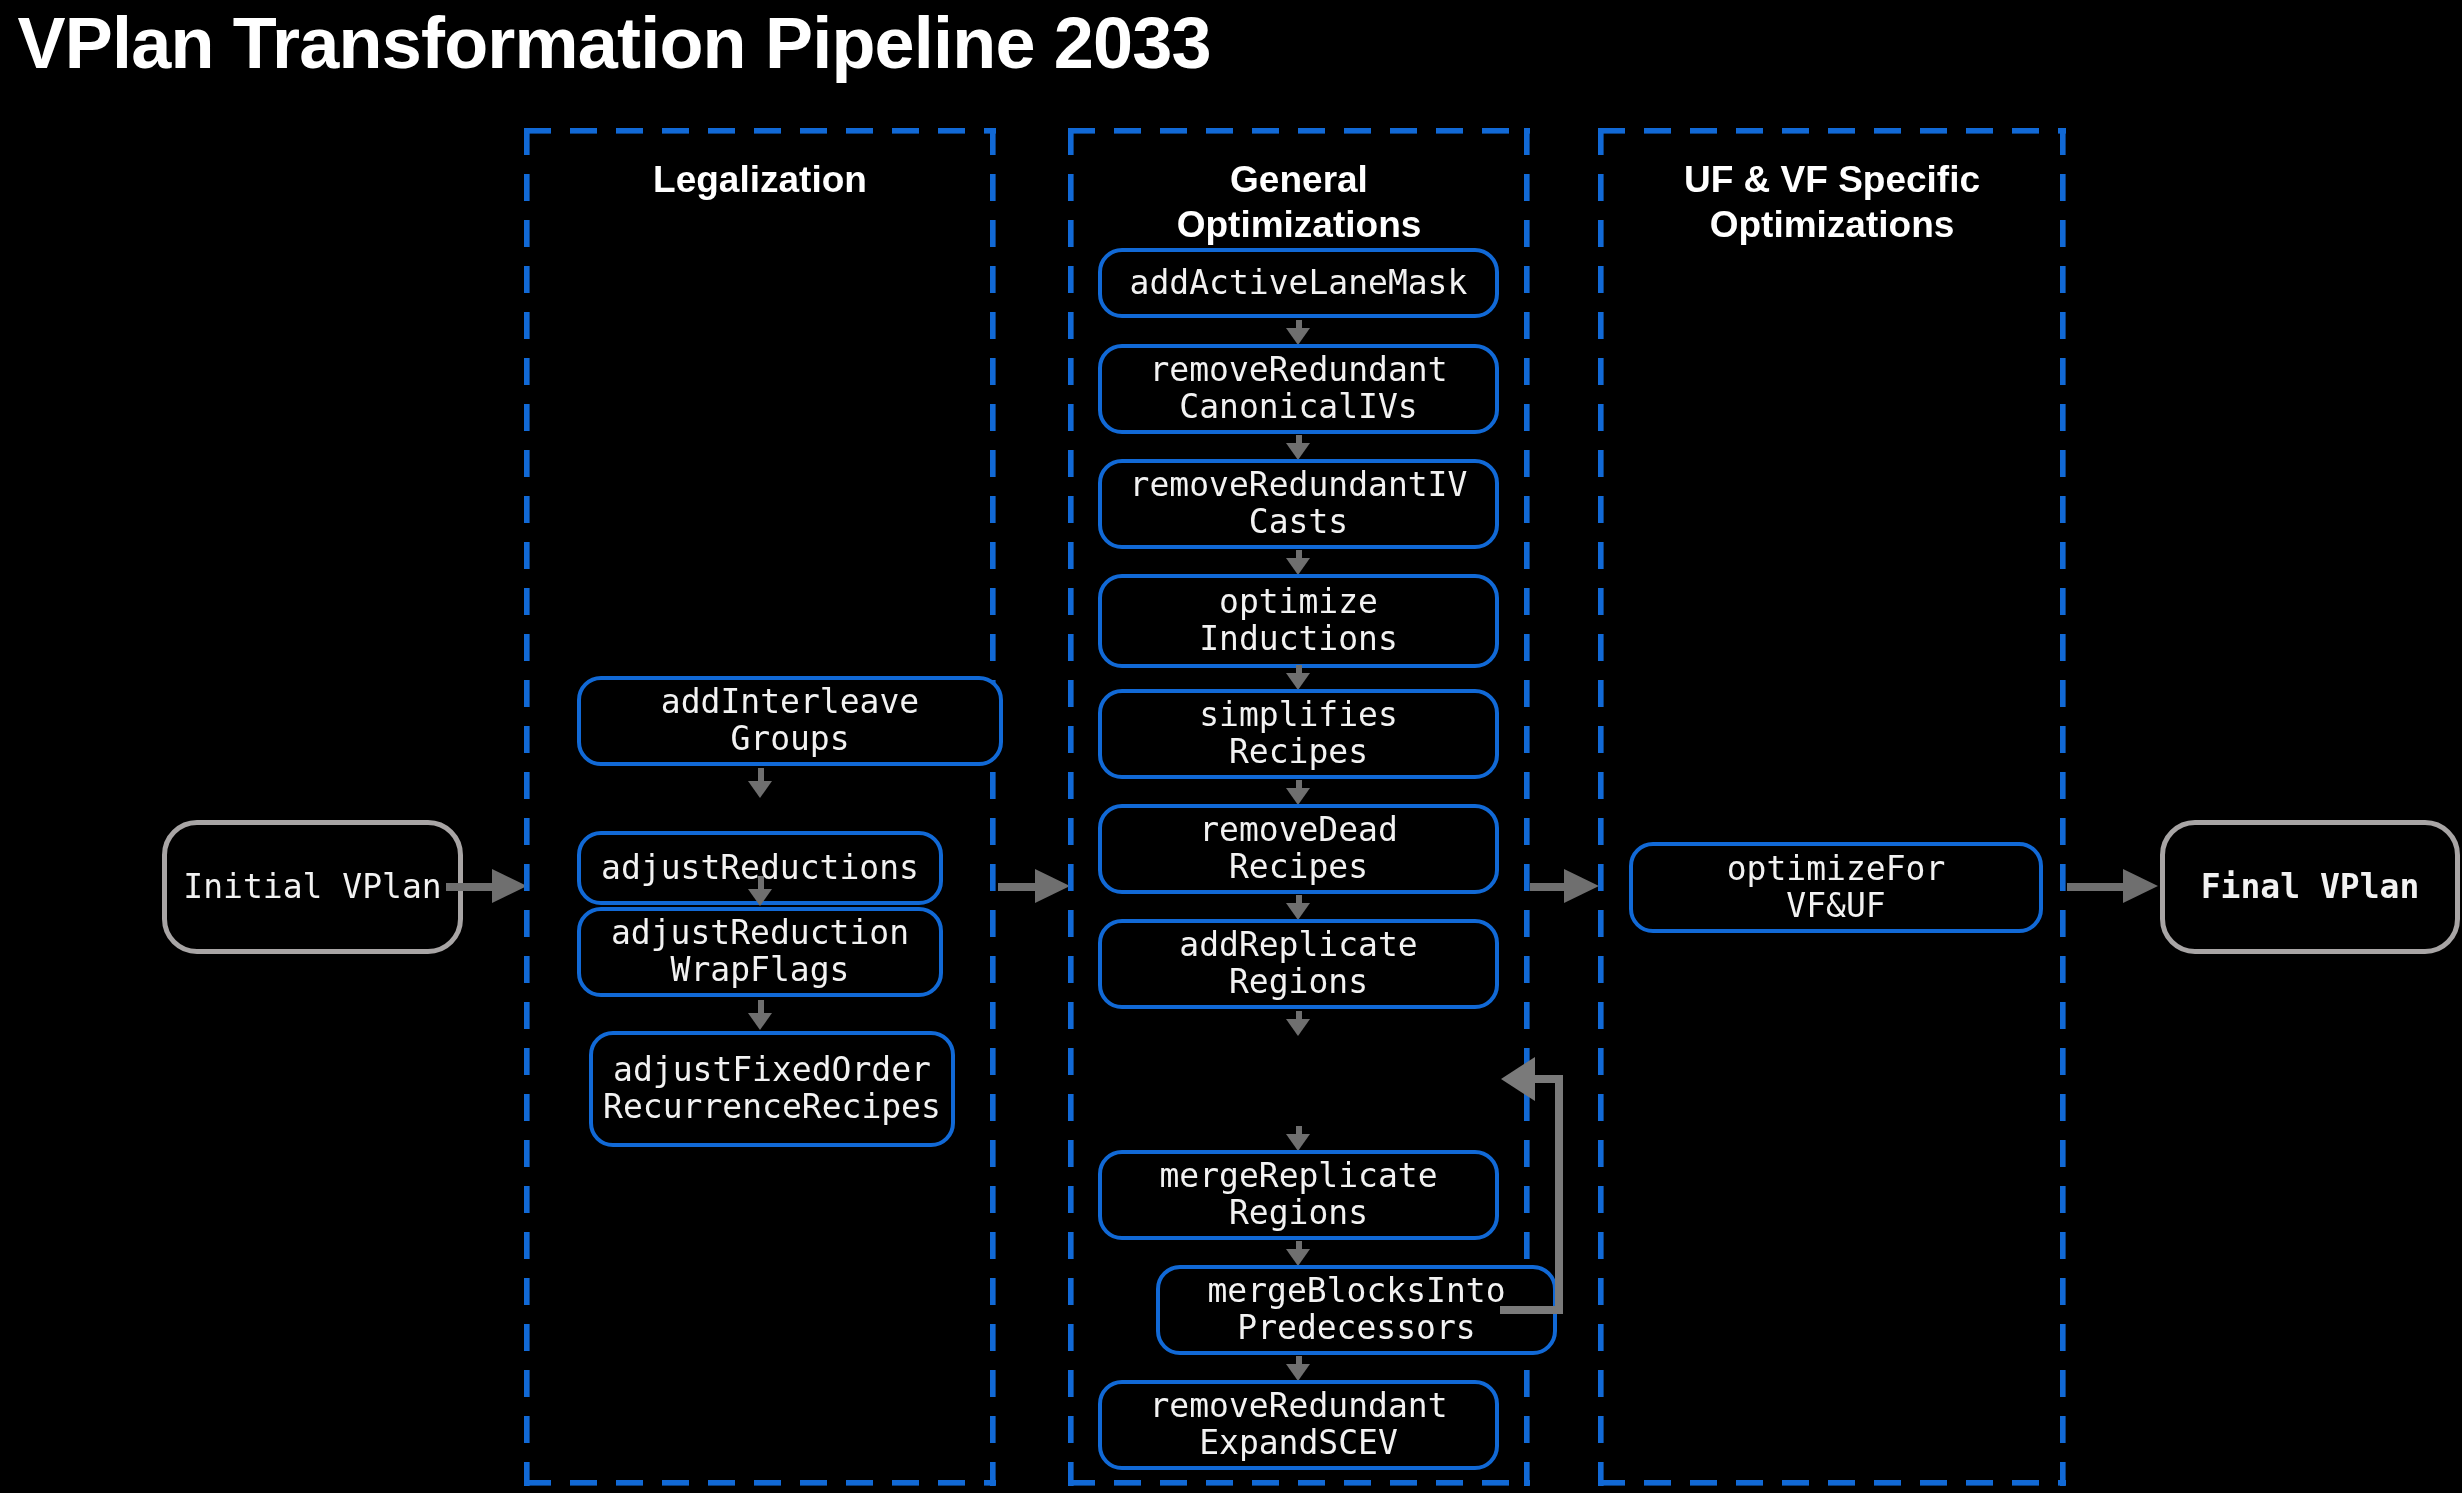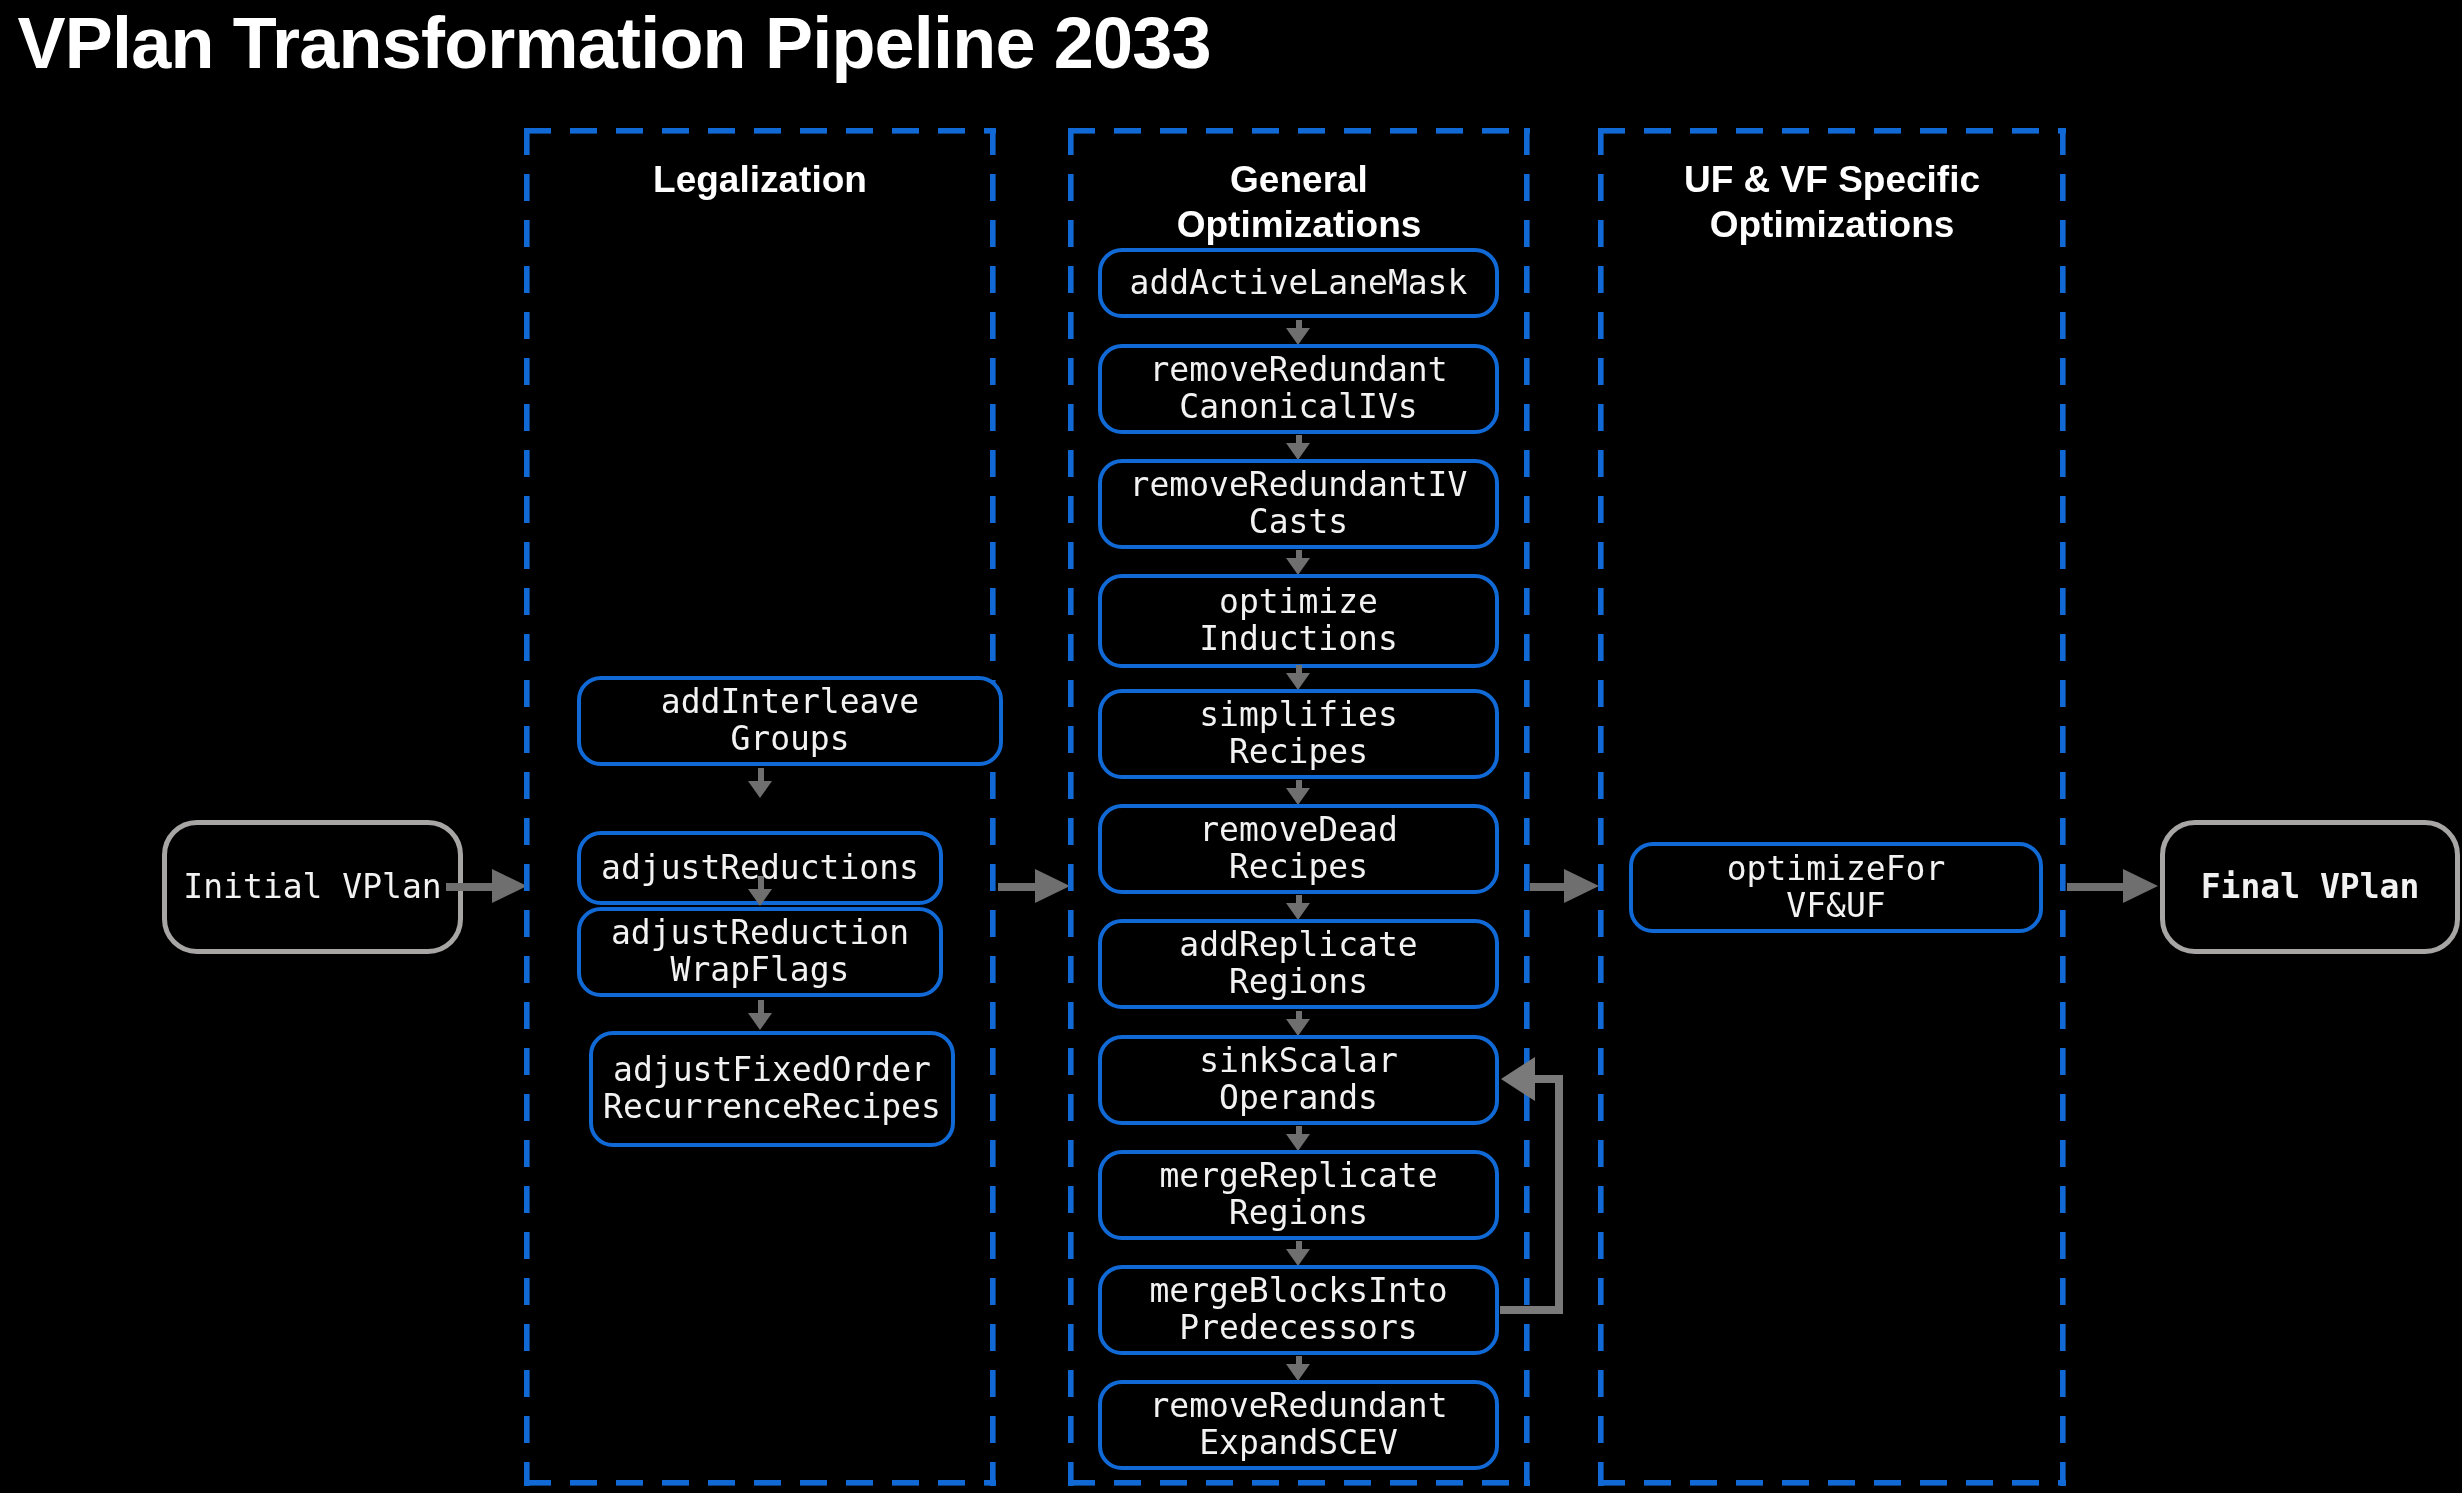--- a/index.html
+++ b/index.html
@@ -157,33 +157,31 @@
   <div class="varrow" style="left:1286px;top:895px;">
     <div class="stem" style="height:8px;"></div>
     <div class="head" style="top:8px;"></div>
   </div>
   <div class="box" style="left:1098px;top:919px;width:401px;height:90px;">addReplicate
 Regions</div>
   <div class="varrow" style="left:1286px;top:1011px;">
     <div class="stem" style="height:8px;"></div>
     <div class="head" style="top:8px;"></div>
   </div>
-  <div class="box" style="left:1098px;top:1035px;width:401px;height:90px;">sinkScalar
-Operands</div>
   <div class="varrow" style="left:1286px;top:1126px;">
     <div class="stem" style="height:8px;"></div>
     <div class="head" style="top:8px;"></div>
   </div>
   <div class="box" style="left:1098px;top:1150px;width:401px;height:90px;">mergeReplicate
 Regions</div>
   <div class="varrow" style="left:1286px;top:1241px;">
     <div class="stem" style="height:8px;"></div>
     <div class="head" style="top:8px;"></div>
   </div>
-  <div class="box" style="left:1098px;top:1265px;width:401px;height:90px;">mergeBlocksInto
+  <div class="box" style="left:1156px;top:1265px;width:401px;height:90px;">mergeBlocksInto
 Predecessors</div>
   <div class="varrow" style="left:1286px;top:1356px;">
     <div class="stem" style="height:8px;"></div>
     <div class="head" style="top:8px;"></div>
   </div>
   <div class="box" style="left:1098px;top:1380px;width:401px;height:90px;">removeRedundant
 ExpandSCEV</div>
 
   <div>
     <div class="loop-seg" style="left:1500px;top:1306px;width:63px;height:8px;"></div>

